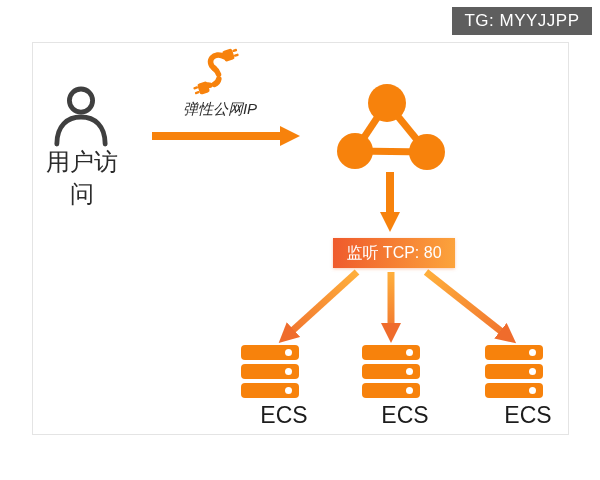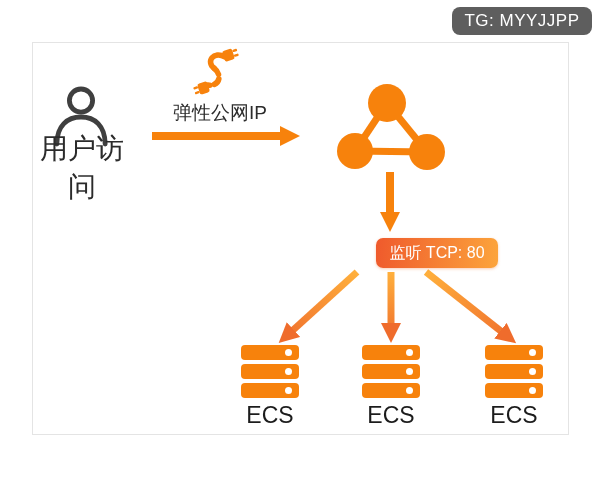--- a/index.html
+++ b/index.html
@@ -4,39 +4,39 @@
 <style>
   html,body{margin:0;padding:0;background:#fff;}
   body{font-family:"Liberation Sans","DejaVu Sans",sans-serif;}
   .stage{position:relative;width:600px;height:480px;background:#fff;overflow:hidden;}
 
   .card-border{position:absolute;left:32px;top:42px;width:535px;height:391px;
     border:1px solid #e4e4e4;background:#fff;}
 
   .tg-badge{position:absolute;left:452px;top:7px;width:140px;height:28px;
     background:var(--gray-badge,#5e5e5e);color:#fff;font-size:17px;
-    display:flex;align-items:center;justify-content:center;letter-spacing:.5px;border-radius:8px;}
+    display:flex;align-items:center;justify-content:center;letter-spacing:.5px;}
 
   .watermark{position:absolute;left:0;top:442px;width:242px;height:28px;
     background:var(--gray-badge,#5e5e5e);color:#fff;font-size:15px;
     display:flex;align-items:center;justify-content:center;}
 
   .label{position:absolute;color:var(--text-dark,#2b2b2b);text-align:center;}
-  .user-label{left:40px;top:130px;width:84px;font-size:28px;}
-  .eip-label{left:172px;top:100px;width:96px;font-size:19px;}
+  .user-label{left:40px;top:146px;width:84px;font-size:24px;}
+  .eip-label{left:172px;top:100px;width:96px;font-size:15px;font-style:italic;}
   .slb-label{left:426px;top:96px;width:60px;font-size:21px;text-align:left;color:#222;}
-  .ecs-label{width:58px;top:402px;font-size:23px;font-weight:500;color:#1c1c1c;}
+  .ecs-label{width:58px;top:402px;font-size:23px;font-weight:500;color:#1c1c1c;margin-left:14px;}
 
   .icon-abs{position:absolute;}
 
   .listener-badge{position:absolute;left:333px;top:238px;width:122px;height:30px;
-    border-radius:7px;color:#fff;font-size:16px;display:flex;align-items:center;
+    border-radius:0;color:#fff;font-size:16px;display:flex;align-items:center;
     justify-content:center;
     background:linear-gradient(95deg,var(--badge-grad-start,#ef5a2c) 0%,var(--badge-grad-end,#fca43c) 100%);
-    box-shadow:0 1px 3px rgba(240,110,40,.35);margin-left:43px;}
+    box-shadow:0 1px 3px rgba(240,110,40,.35);}
 
   .ecs-stack{position:absolute;top:345px;width:58px;}
   .ecs-bar{position:relative;width:58px;height:15px;border-radius:4px;
     background:var(--orange,#f7820c);margin-bottom:4px;}
   .ecs-dot{position:absolute;right:7px;top:50%;width:7px;height:7px;margin-top:-3.5px;
     border-radius:50%;background:#fff;}
 
   svg{display:block;}
   .arrows-overlay{position:absolute;left:0;top:0;pointer-events:none;}
 </style>

